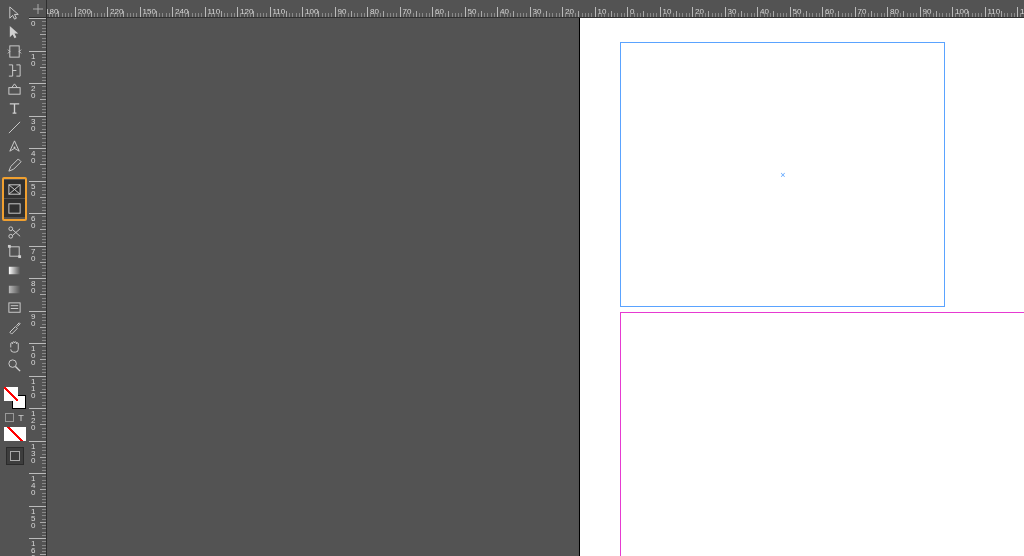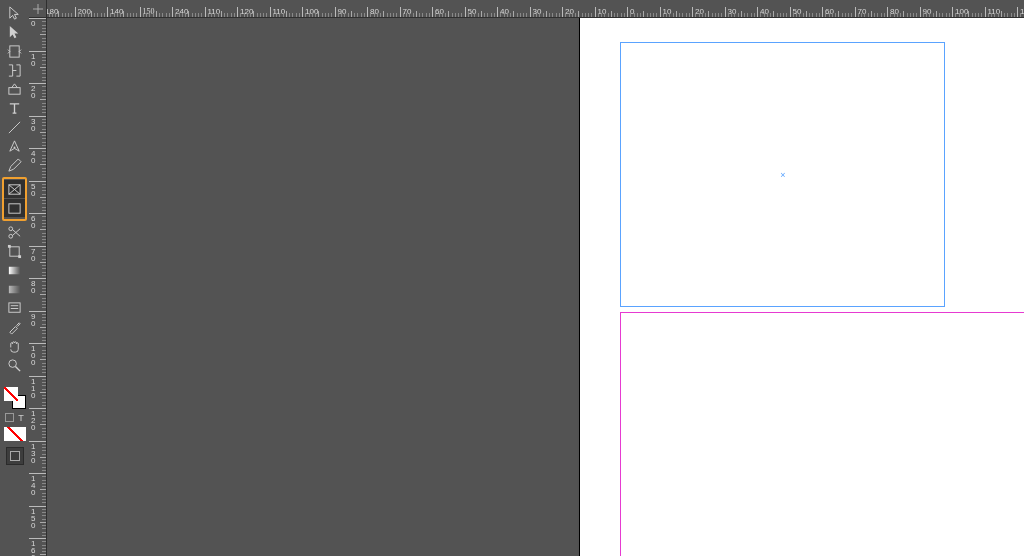--- a/index.html
+++ b/index.html
@@ -319,31 +319,31 @@
     <div class="tick-major" style="left: 45.5px;">200</div>
     <div class="tick-mid" style="left: 61.75px;"></div>
     <div class="tick-minor" style="left: 48.75px;"></div>
     <div class="tick-minor" style="left: 52px;"></div>
     <div class="tick-minor" style="left: 55.25px;"></div>
     <div class="tick-minor" style="left: 58.5px;"></div>
     <div class="tick-minor" style="left: 65px;"></div>
     <div class="tick-minor" style="left: 68.25px;"></div>
     <div class="tick-minor" style="left: 71.5px;"></div>
     <div class="tick-minor" style="left: 74.75px;"></div>
-    <div class="tick-major" style="left: 78px;">140</div>
+    <div class="tick-major" style="left: 78px;">220</div>
     <div class="tick-mid" style="left: 94.25px;"></div>
     <div class="tick-minor" style="left: 81.25px;"></div>
     <div class="tick-minor" style="left: 84.5px;"></div>
     <div class="tick-minor" style="left: 87.75px;"></div>
     <div class="tick-minor" style="left: 91px;"></div>
     <div class="tick-minor" style="left: 97.5px;"></div>
     <div class="tick-minor" style="left: 100.75px;"></div>
     <div class="tick-minor" style="left: 104px;"></div>
     <div class="tick-minor" style="left: 107.25px;"></div>
-    <div class="tick-major" style="left: 110.5px; font-family: Liberation Serif, serif;">150</div>
+    <div class="tick-major" style="left: 110.5px;">150</div>
     <div class="tick-mid" style="left: 126.75px;"></div>
     <div class="tick-minor" style="left: 113.75px;"></div>
     <div class="tick-minor" style="left: 117px;"></div>
     <div class="tick-minor" style="left: 120.25px;"></div>
     <div class="tick-minor" style="left: 123.5px;"></div>
     <div class="tick-minor" style="left: 130px;"></div>
     <div class="tick-minor" style="left: 133.25px;"></div>
     <div class="tick-minor" style="left: 136.5px;"></div>
     <div class="tick-minor" style="left: 139.75px;"></div>
     <div class="tick-major" style="left: 143px;">240</div>

